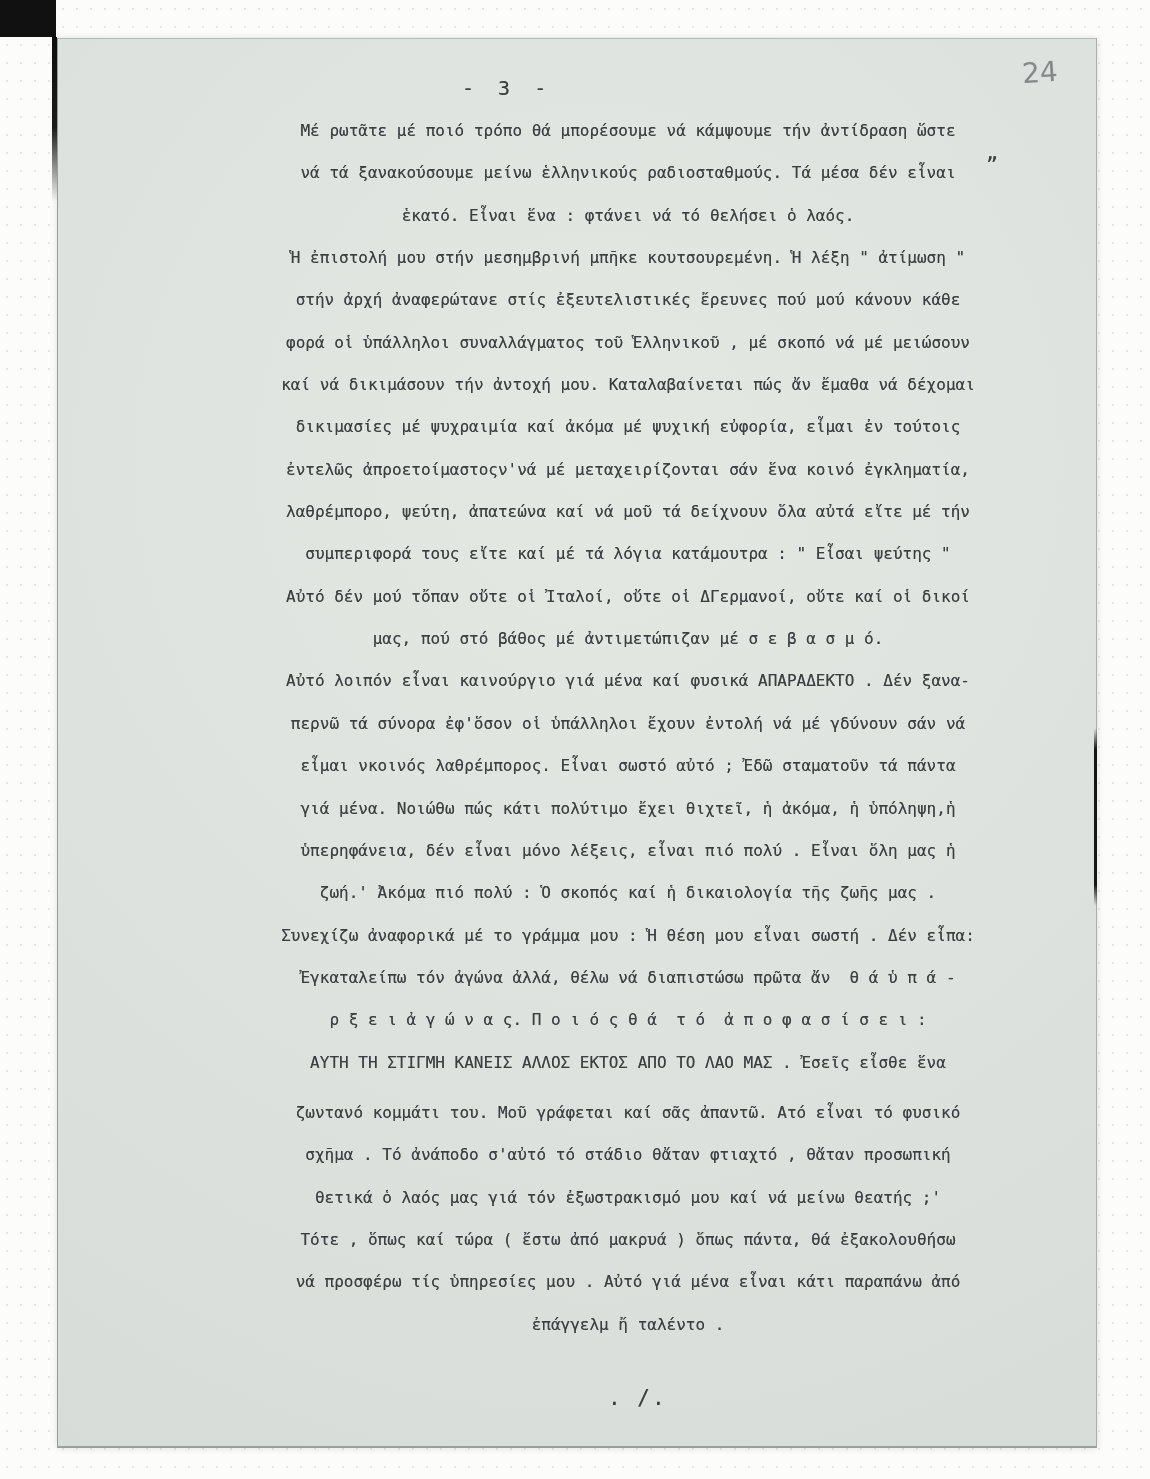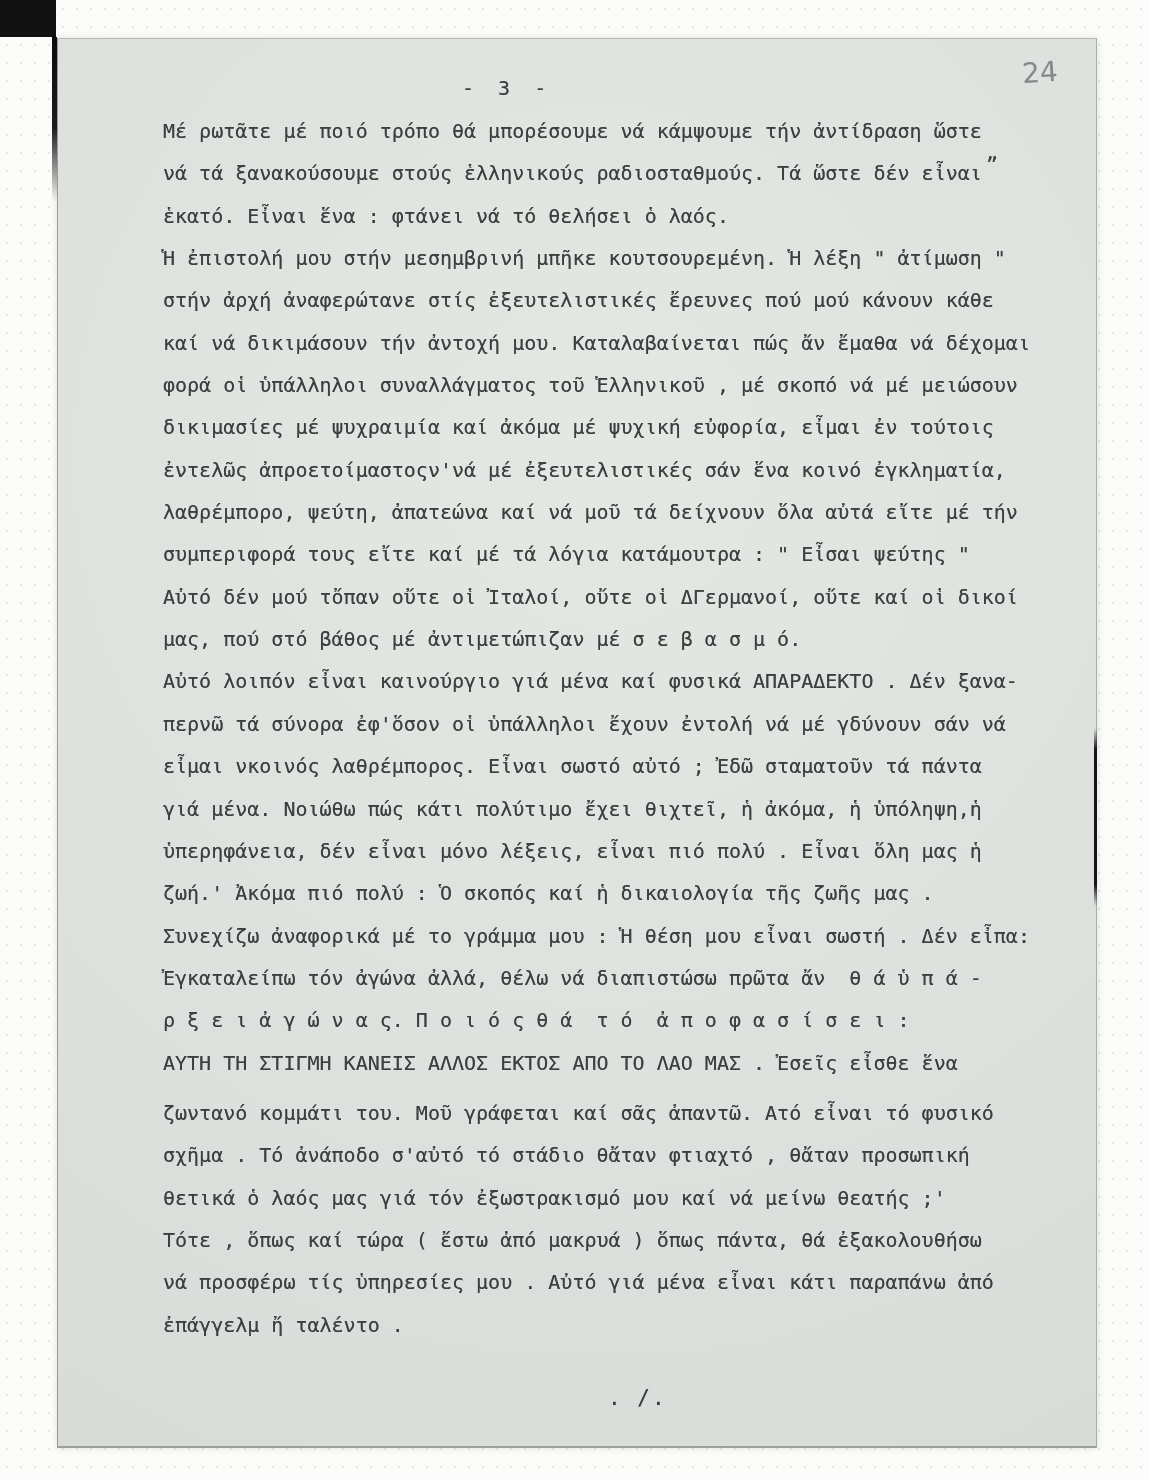--- a/index.html
+++ b/index.html
@@ -46,21 +46,21 @@
   .page-header { position:absolute; left:462px; top:76px; font-size:20px; z-index:2; white-space:pre; }
 
   .corner-number {
     position:absolute; left:1022px; top:56px; z-index:2;
     font-family:"DejaVu Sans","Liberation Sans",sans-serif;
     font-size:28px; color:var(--pencil,#85898c);
     transform:rotate(-4deg); text-shadow:none;
   }
 
   .typed-lines { position:absolute; left:163px; top:110px; width:930px; z-index:2; }
-  .tline { white-space:pre; font-size:20px; line-height:42.35px; height:42.35px; }
+  .tline { white-space:pre; font-size:16px; line-height:42.35px; height:42.35px;text-align:center; }
   .typed-lines .tline:nth-child(24) { margin-top:8px; }
 
   .stray-mark { position:absolute; left:986px; top:140px; font-size:20px; z-index:2; }
   .end-mark  { position:absolute; left:608px; top:1386px; font-size:21px; z-index:2; letter-spacing:2px; }
 </style>
 </head>
 <body>
 
 <div class="screen">
 
@@ -71,28 +71,28 @@
   <div class="right-dark-edge"></div>
 
   <div class="corner-number">24</div>
 
   <div class="page-header typed">-  3  -</div>
 
   <div class="stray-mark typed">„</div>
 
   <div class="typed-lines typed">
       <div class="tline">Μέ ρωτᾶτε μέ ποιό τρόπο θά μπορέσουμε νά κάμψουμε τήν ἀντίδραση ὥστε</div>
-      <div class="tline">νά τά ξανακούσουμε στούς ἑλληνικούς ραδιοσταθμούς. Τά ὥστε δέν εἶναι</div>
+      <div class="tline">νά τά ξανακούσουμε μείνω ἑλληνικούς ραδιοσταθμούς. Τά μέσα δέν εἶναι</div>
       <div class="tline">ἑκατό. Εἶναι ἕνα : φτάνει νά τό θελήσει ὁ λαός.</div>
       <div class="tline">Ἡ ἐπιστολή μου στήν μεσημβρινή μπῆκε κουτσουρεμένη. Ἡ λέξη " ἀτίμωση "</div>
       <div class="tline">στήν ἀρχή ἀναφερώτανε στίς ἐξευτελιστικές ἔρευνες πού μού κάνουν κάθε</div>
+      <div class="tline">φορά οἱ ὑπάλληλοι συναλλάγματος τοῦ Ἑλληνικοῦ , μέ σκοπό νά μέ μειώσουν</div>
       <div class="tline">καί νά δικιμάσουν τήν ἀντοχή μου. Καταλαβαίνεται πώς ἄν ἔμαθα νά δέχομαι</div>
-      <div class="tline">φορά οἱ ὑπάλληλοι συναλλάγματος τοῦ Ἑλληνικοῦ , μέ σκοπό νά μέ μειώσουν</div>
       <div class="tline">δικιμασίες μέ ψυχραιμία καί ἀκόμα μέ ψυχική εὐφορία, εἶμαι ἐν τούτοις</div>
-      <div class="tline">ἐντελῶς ἀπροετοίμαστοςν'νά μέ ἐξευτελιστικές σάν ἕνα κοινό ἐγκληματία,</div>
+      <div class="tline">ἐντελῶς ἀπροετοίμαστοςν'νά μέ μεταχειρίζονται σάν ἕνα κοινό ἐγκληματία,</div>
       <div class="tline">λαθρέμπορο, ψεύτη, ἀπατεώνα καί νά μοῦ τά δείχνουν ὅλα αὐτά εἴτε μέ τήν</div>
       <div class="tline">συμπεριφορά τους εἴτε καί μέ τά λόγια κατάμουτρα : " Εἶσαι ψεύτης "</div>
       <div class="tline">Αὐτό δέν μού τὄπαν οὔτε οἱ Ἰταλοί, οὔτε οἱ ΔΓερμανοί, οὔτε καί οἱ δικοί</div>
       <div class="tline">μας, πού στό βάθος μέ ἀντιμετώπιζαν μέ σ ε β α σ μ ό.</div>
       <div class="tline">Αὐτό λοιπόν εἶναι καινούργιο γιά μένα καί φυσικά ΑΠΑΡΑΔΕΚΤΟ . Δέν ξανα-</div>
       <div class="tline">περνῶ τά σύνορα ἐφ'ὅσον οἱ ὑπάλληλοι ἔχουν ἐντολή νά μέ γδύνουν σάν νά</div>
       <div class="tline">εἶμαι νκοινός λαθρέμπορος. Εἶναι σωστό αὐτό ; Ἐδῶ σταματοῦν τά πάντα</div>
       <div class="tline">γιά μένα. Νοιώθω πώς κάτι πολύτιμο ἔχει θιχτεῖ, ἡ ἀκόμα, ἡ ὑπόληψη,ἡ</div>
       <div class="tline">ὑπερηφάνεια, δέν εἶναι μόνο λέξεις, εἶναι πιό πολύ . Εἶναι ὅλη μας ἡ</div>
       <div class="tline">ζωή.' Ἀκόμα πιό πολύ : Ὁ σκοπός καί ἡ δικαιολογία τῆς ζωῆς μας .</div>

